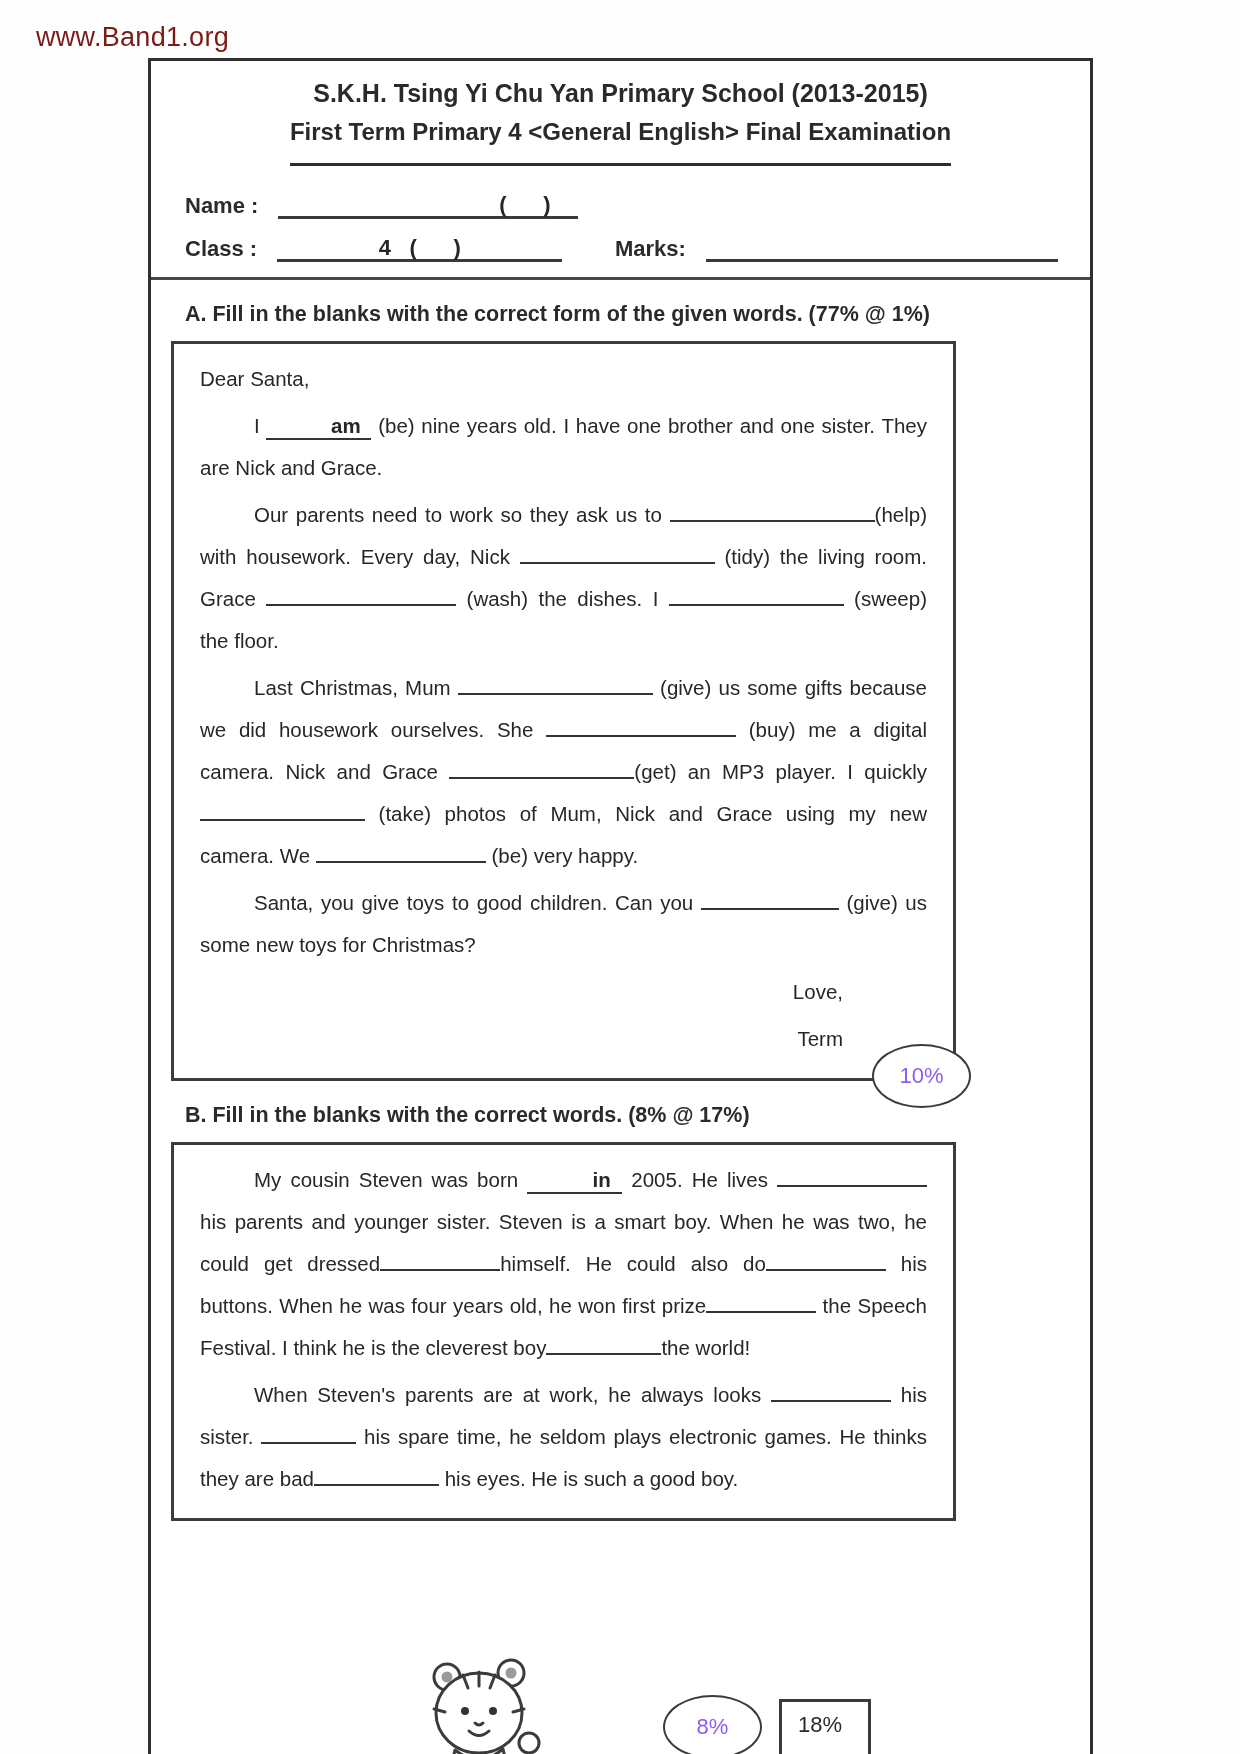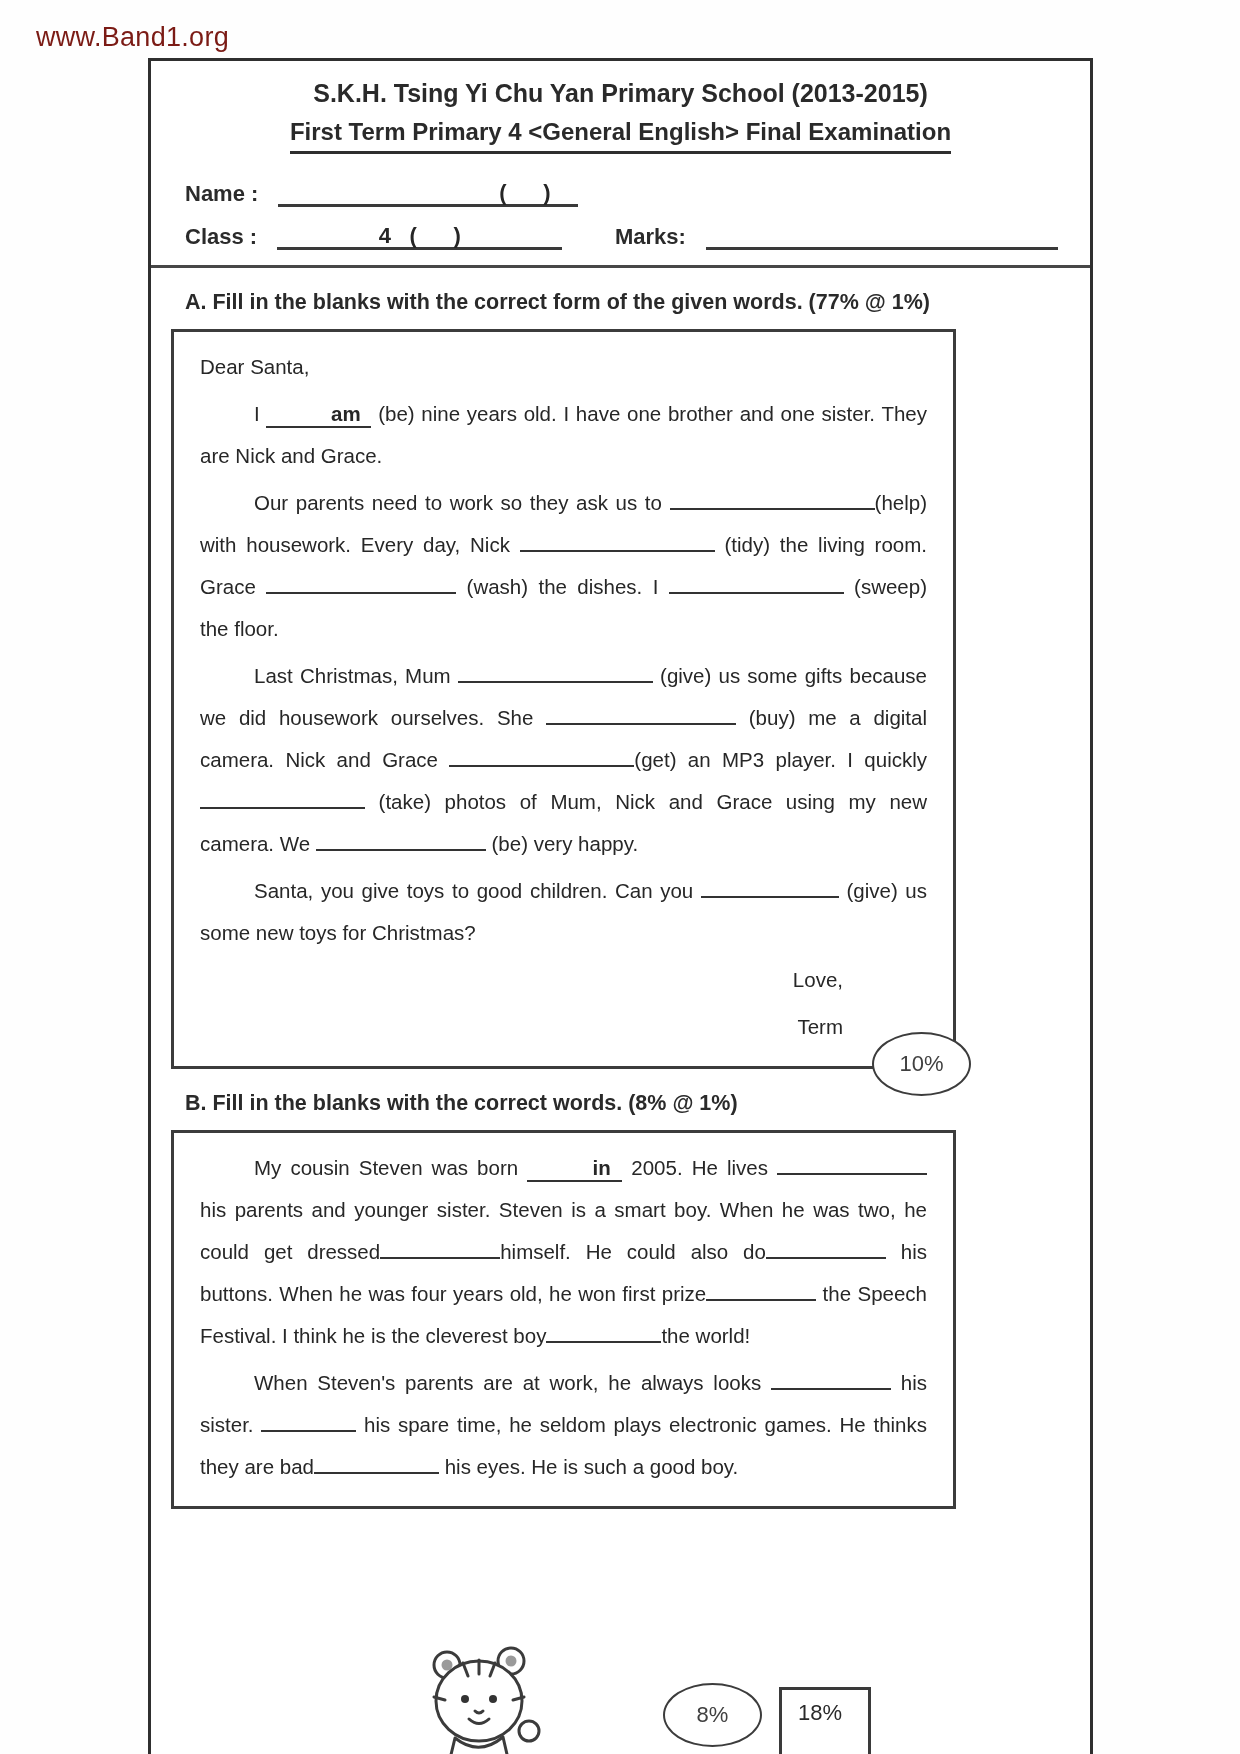--- a/index.html
+++ b/index.html
@@ -22,21 +22,21 @@
     box-sizing: border-box;
     padding: 18px 20px 0;
     background: #ffffff;
   }
   .school-title {
     text-align: center; font-weight: bold; font-size: 25px; color: #2a2a2a;
   }
   .exam-title-wrap { text-align: center; margin-top: 10px; }
   .exam-title {
     display: inline-block; font-weight: bold; font-size: 24px;
-    border-bottom: 3px solid #2e2e2e; padding-bottom: 5px; color: #2a2a2a;
+    border-bottom: 3px solid #2e2e2e; padding-bottom: 17px; color: #2a2a2a;
   }
   .form-area { margin-top: 22px; margin-left: 14px; }
   .form-row { position: relative; height: 32px; margin-bottom: 11px; font-weight: bold; font-size: 22px; }
   .label { white-space: pre; display: inline-block; color: #2b2b2b; }
   .line {
     display: inline-block; border-bottom: 3px solid #3a3a3a; height: 28px;
     position: relative; vertical-align: bottom; margin-left: 14px;
   }
   .on-line { position: absolute; bottom: -2px; white-space: pre; font-weight: bold; font-size: 22px; }
   .name-line  { width: 300px; } .name-line .on-line { right: 28px; }
@@ -62,21 +62,21 @@
     display: inline-block;
     border-bottom: 2.5px solid #333;
     height: 24px; line-height: 24px;
     text-align: center; font-weight: bold;
     vertical-align: baseline;
   }
   .score-oval {
     position: absolute; width: 95px; height: 60px;
     border: 2.5px solid #3c3c3c; border-radius: 50%;
     background: #fff; display: flex; align-items: center; justify-content: center;
-    font-size: 22px; color: #404040;
+    font-size: 22px; color: #8b5cf6;
   }
   .letter-box .score-oval { right: -18px; bottom: -30px; }
   .bottom-area { position: relative; height: 250px; }
   .tiger { position: absolute; left: 250px; top: 136px; }
   .b-score { position: absolute; left: 492px; top: 174px; }
   .total-box {
     position: absolute; left: 608px; top: 178px;
     width: 92px; height: 92px;
     border: 3px solid #3a3a3a; background: #fff;
     box-sizing: border-box; padding: 10px 0 0 16px;
@@ -129,21 +129,21 @@
           <div class="para indent">Last Christmas, Mum <span class="blank" style="width: 195px;"></span> (give) us some gifts because we did housework ourselves. She <span class="blank" style="width: 190px;"></span> (buy) me a digital camera. Nick and Grace <span class="blank" style="width: 185px;"></span>(get) an MP3 player. I quickly <span class="blank" style="width: 165px;"></span> (take) photos of Mum, Nick and Grace using my new camera. We <span class="blank" style="width: 170px;"></span> (be) very happy.</div>
           <div class="para indent">Santa, you give toys to good children. Can you <span class="blank" style="width: 138px;"></span> (give) us some new toys for Christmas?</div>
           <div class="para right">Love,</div>
           <div class="para right">Term</div>
         </div>
       <div class="score-oval">
         <span>10%</span>
       </div>
     </div>
 
-    <div class="section-heading">B. Fill in the blanks with the correct words. (8% @ 1%)</div>
+    <div class="section-heading">B. Fill in the blanks with the correct words. (8% @ 17%)</div>
 
     <div class="text-box passage-box">
       <div class="paras">
           <div class="para indent">My cousin Steven was born <span class="blank" style="width: 95px;">in</span> 2005. He lives <span class="blank" style="width: 150px;"></span> his parents and younger sister. Steven is a smart boy. When he was two, he could get dressed<span class="blank" style="width: 120px;"></span>himself. He could also do<span class="blank" style="width: 120px;"></span> his buttons. When he was four years old, he won first prize<span class="blank" style="width: 110px;"></span> the Speech Festival. I think he is the cleverest boy<span class="blank" style="width: 115px;"></span>the world!</div>
           <div class="para indent">When Steven's parents are at work, he always looks <span class="blank" style="width: 120px;"></span> his sister. <span class="blank" style="width: 95px;"></span> his spare time, he seldom plays electronic games. He thinks they are bad<span class="blank" style="width: 125px;"></span> his eyes. He is such a good boy.</div>
         </div>
     </div>
 
     <div class="bottom-area">
       <svg class="tiger" width="120" height="118" viewBox="0 0 120 118">

